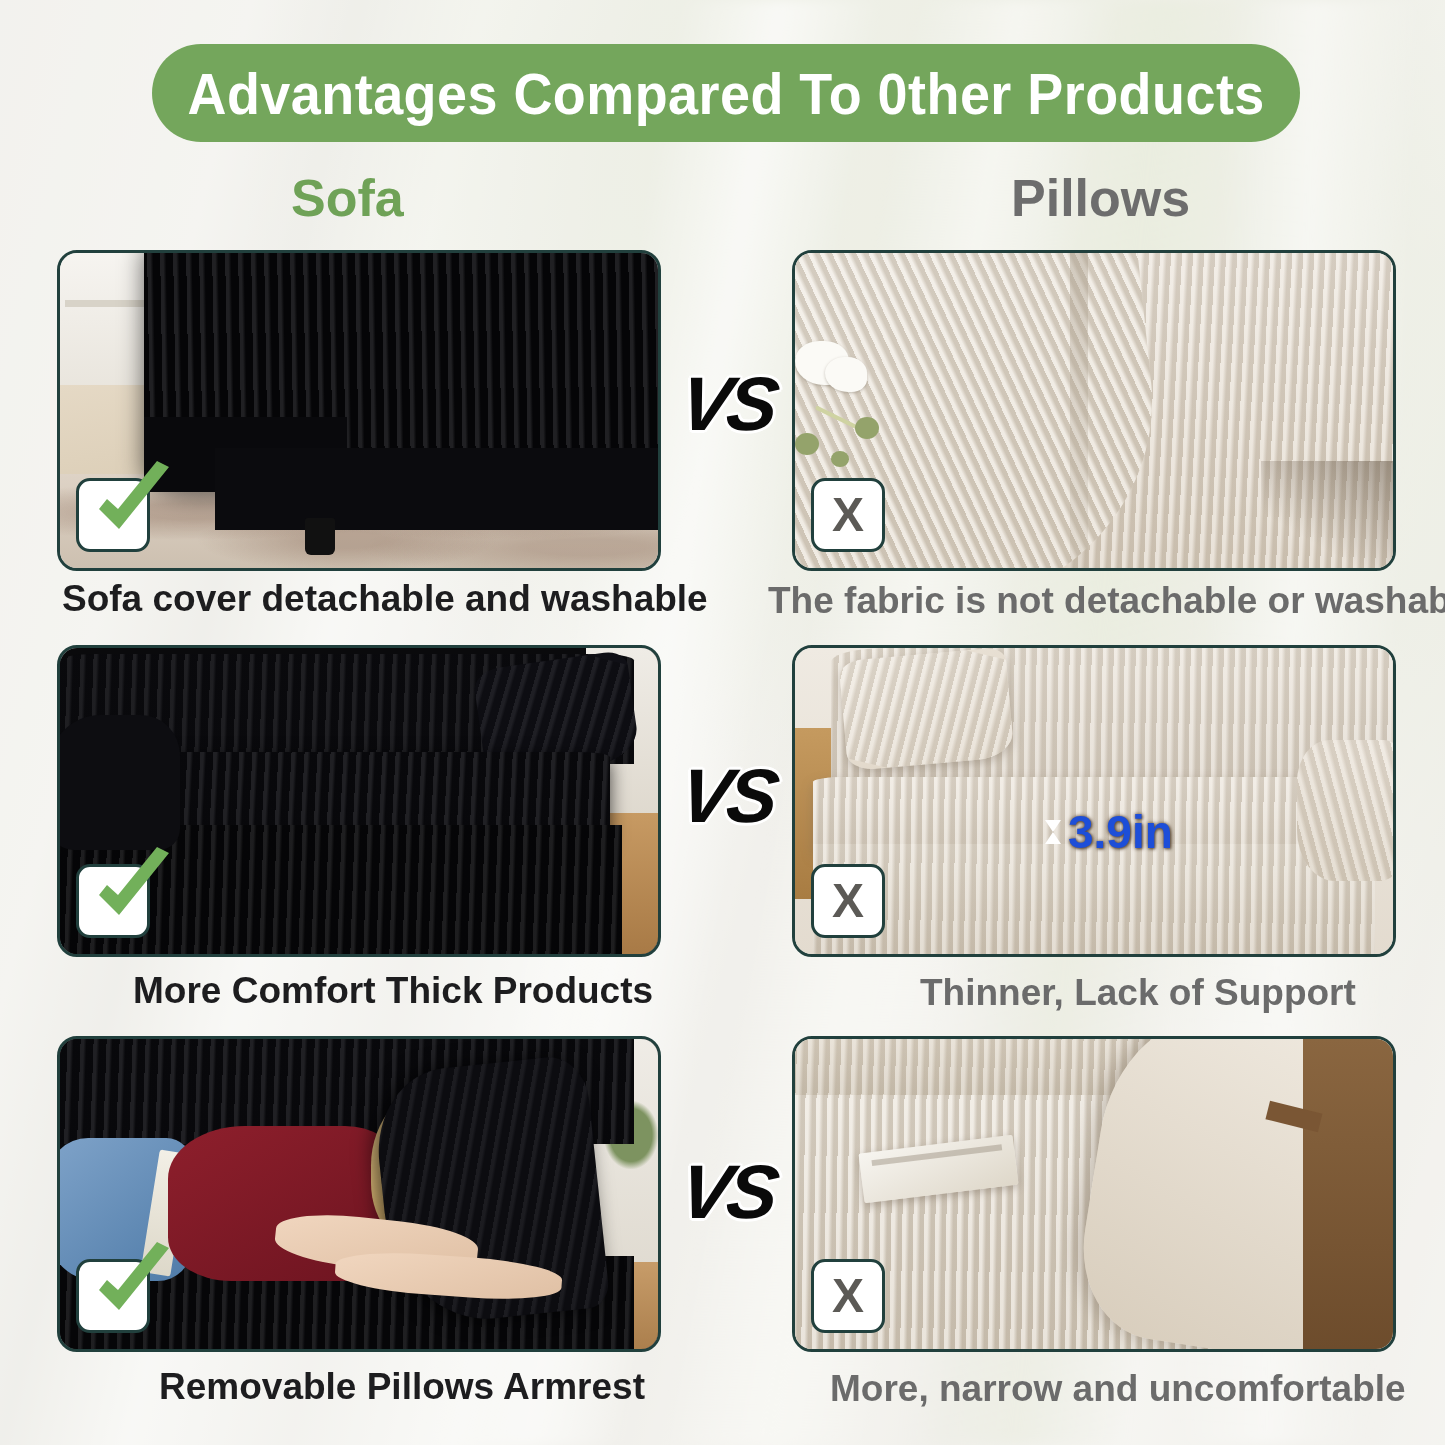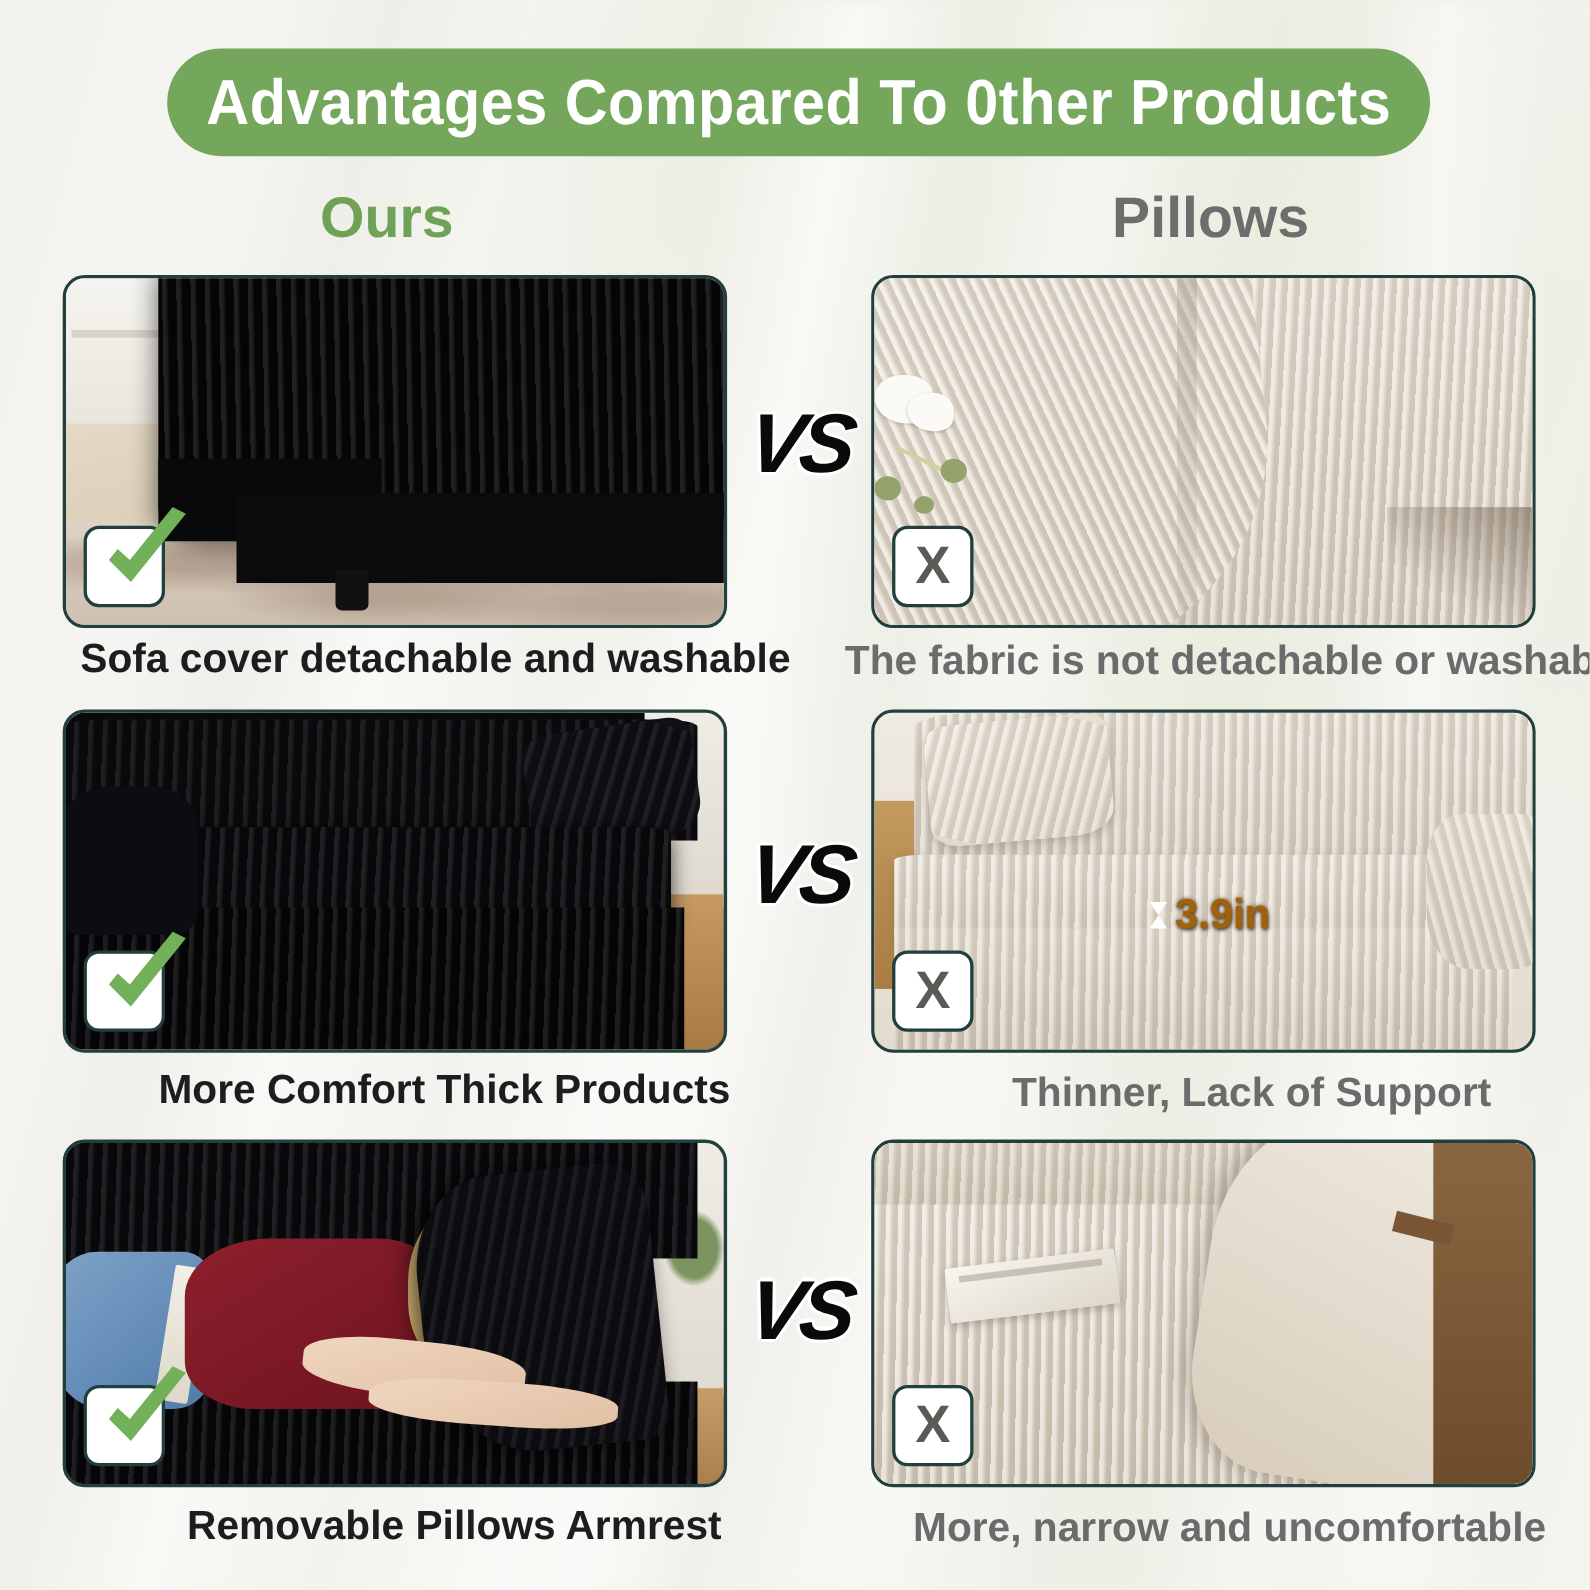--- a/index.html
+++ b/index.html
@@ -331,32 +331,32 @@
   }
 
   
   .dim.others { left: 1046px; top: 796px; height: 72px; }
   .dim.others .dim-arrow { width: 14px; }
   .dim.others .shaft { background: #ffffff; width: 4px; top: 8px; bottom: 8px; }
   .dim.others .head { border-left-width: 8px; border-right-width: 8px; }
   .dim.others .head.up   { border-bottom: 12px solid #ffffff; }
   .dim.others .head.down { border-top: 12px solid #ffffff; }
   .dim.others .dim-label {
-    color: #a16207; font-size: 38px;
+    color: #1d4ed8; font-size: 46px;
     text-shadow: 0 0 4px rgba(90,70,50,.9), 1px 1px 3px rgba(80,60,40,.85);
   }
 
   
   .caption {
     position: absolute;
     font-size: 37px;
     font-weight: 600;
     white-space: nowrap;
   }
-  .caption.ours   { color: #1d1d1f; margin-left: 11px; }
+  .caption.ours   { color: #1d1d1f; }
   .caption.others { color: #6b6b6b; }
 
   .cap-l1 { left: 62px;  top: 578px; }
   .cap-r1 { left: 768px; top: 580px; }
   .cap-l2 { left: 133px; top: 970px; }
   .cap-r2 { left: 920px; top: 972px; }
   .cap-l3 { left: 159px; top: 1366px; }
   .cap-r3 { left: 830px; top: 1368px; }
 </style>
 </head>
@@ -368,21 +368,21 @@
 </div>
 
 <div id="page">
 
   <div class="banner-wrap">
     <div class="banner">
       <span class="banner-text">Advantages Compared To 0ther Products</span>
     </div>
   </div>
 
-  <div class="col-head ours">Ours</div>
+  <div class="col-head ours">Sofa</div>
   <div class="col-head others">Pillows</div>
 
   <div class="card left r1">
     <div class="photo">
       <div class="p1l-wall"></div>
       <div class="p1l-floor"></div>
       <div class="p1l-rug"></div>
       <div class="p1l-sofa">
         <div class="ribs-v"></div>
       </div>

